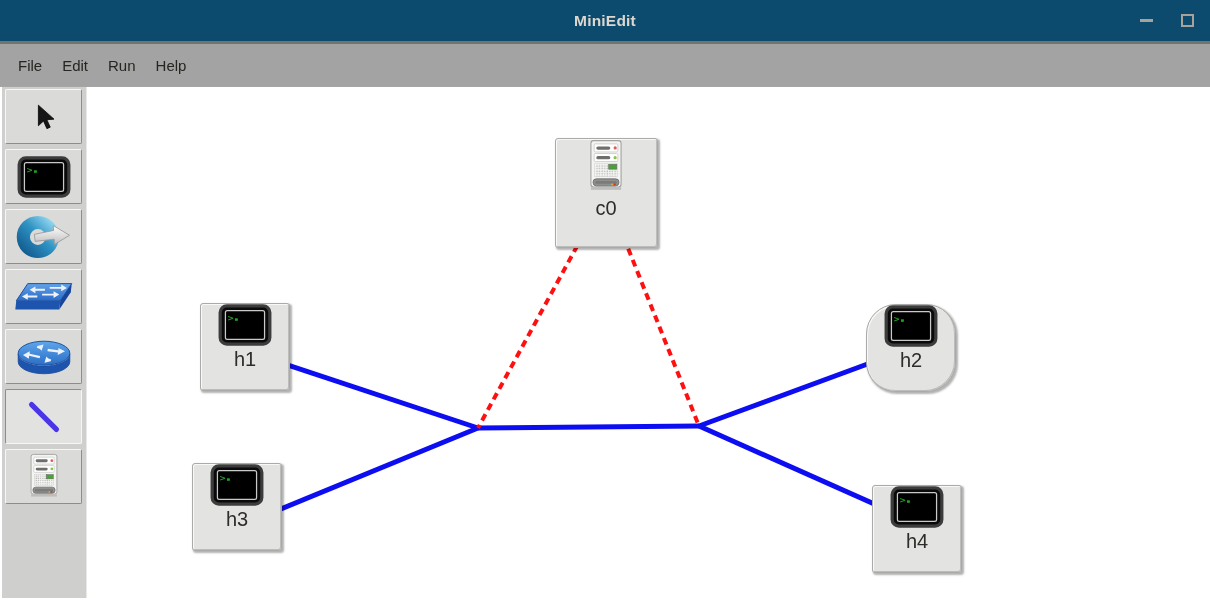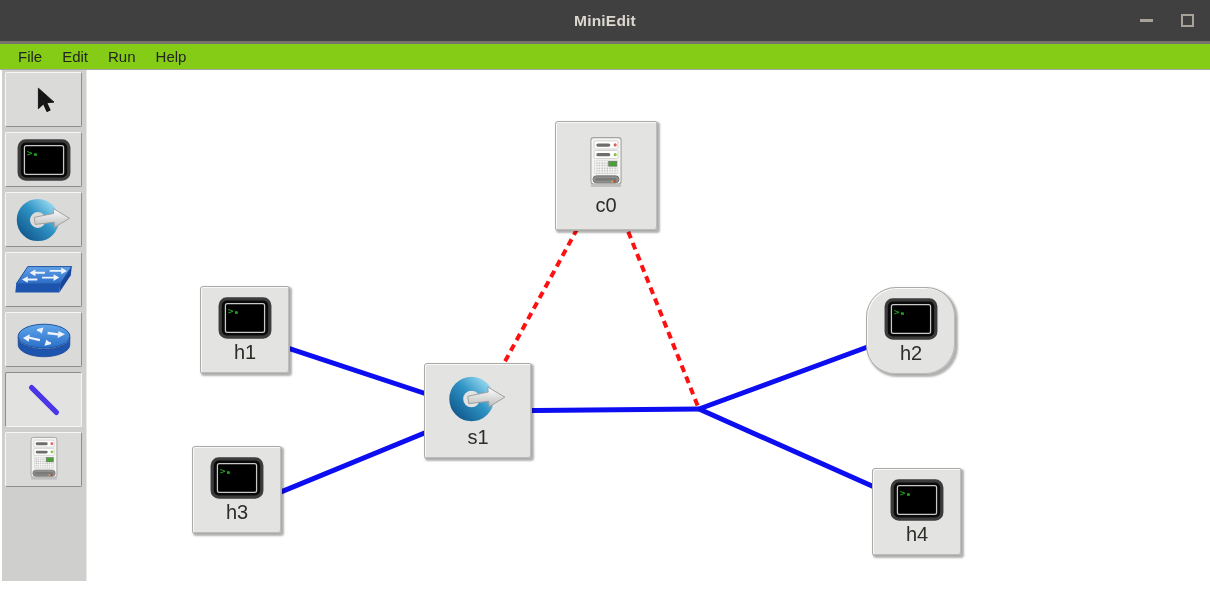--- a/index.html
+++ b/index.html
@@ -2,32 +2,32 @@
 <html><head>
 <meta charset="utf-8">
 <style>
   * { margin:0; padding:0; box-sizing:border-box; }
   html,body { background:#ffffff; }
   body { font-family:"Liberation Sans", sans-serif; }
   .window { position:relative; width:1210px; height:616px; overflow:hidden; background:#ffffff; }
 
   
   .titlebar {
-    position:relative; height:44px; background:#404040;
+    position:relative; height:44px; background:#0c4a6e;
     border-bottom:3px solid #75736c;
     display:flex; align-items:center; justify-content:center;
   }
   .title-text { color:#dcd8d0; font-weight:bold; font-size:15.5px; letter-spacing:.2px; }
   .win-controls { position:absolute; right:16px; top:0; height:100%; display:flex; align-items:center; gap:28px; }
   .btn-min { width:13px; height:3px; background:#a8a298; display:inline-block; }
   .btn-max { width:13px; height:13px; border:2px solid #a8a298; display:inline-block; }
 
   
   .menubar {
-    height:26px; background:#84cc16; border-bottom:1px solid #a5a5a3;
+    height:43px; background:#a3a3a3; border-bottom:1px solid #a5a5a3;
     display:flex; align-items:center; padding-left:8px;
   }
   .menu-item { font-size:15px; color:#252521; padding:6px 10px; cursor:default; }
 
   
   .content { position:relative; width:1210px; height:525px; background:#ffffff; }
 
   
   .toolbar {
     position:absolute; left:2px; top:0; width:85px; height:511px;
@@ -45,21 +45,21 @@
 
   
   .links-layer { position:absolute; left:0; top:0; width:1210px; height:525px; z-index:1; }
   .link-data { stroke:#0d0df2; stroke-width:5; }
   .link-control { stroke:#ff1010; stroke-width:4; stroke-dasharray:7 5; }
 
   .node {
     position:absolute; z-index:2; background:#e3e3e1;
     border:1px solid #aaaaa8; border-radius:3px;
     box-shadow: inset 1px 1px 0 #f8f8f6, inset -1px -1px 0 #bcbcba, 1.5px 1.5px 2px rgba(0,0,0,.3);
-    display:flex; flex-direction:column; align-items:center; justify-content:center; gap:3px;
+    display:flex; flex-direction:column; align-items:center; justify-content:flex-start; gap:3px;
   }
   .node-host { width:90px; height:88px; }
   .node-switch { width:108px; height:96px; }
   .node-controller { width:103px; height:110px; }
   .node-host .node-icon { width:54px; height:42px; }
   .node-switch .node-icon { width:62px; height:50px; }
   .node-controller .node-icon { width:42px; height:56px; }
   .node-label { font-size:20px; color:#2e2c29; line-height:1.05; }
 </style>
 </head>
@@ -212,26 +212,20 @@
         <line x1="606" y1="106" x2="478" y2="341" class="link-control"></line>
         <line x1="606" y1="106" x2="699" y2="339" class="link-control"></line>
       </svg>
 
     <div class="node node-controller" style="left: 554.5px; top: 51px;">
       <svg class="node-icon">
           <use href="#sym-controller"></use>
         </svg>
       <span class="node-label">c0</span>
     </div>
-    <div class="node node-switch" style="left: 424px; top: 293px;">
-      <svg class="node-icon">
-          <use href="#sym-switch"></use>
-        </svg>
-      <span class="node-label">s1</span>
-    </div>
     <div class="node node-host" style="left: 200px; top: 216px;">
       <svg class="node-icon">
           <use href="#sym-host"></use>
         </svg>
       <span class="node-label">h1</span>
     </div>
     <div class="node node-host" style="left: 866px; top: 217px; border-radius: 30px;">
       <svg class="node-icon">
           <use href="#sym-host"></use>
         </svg>

